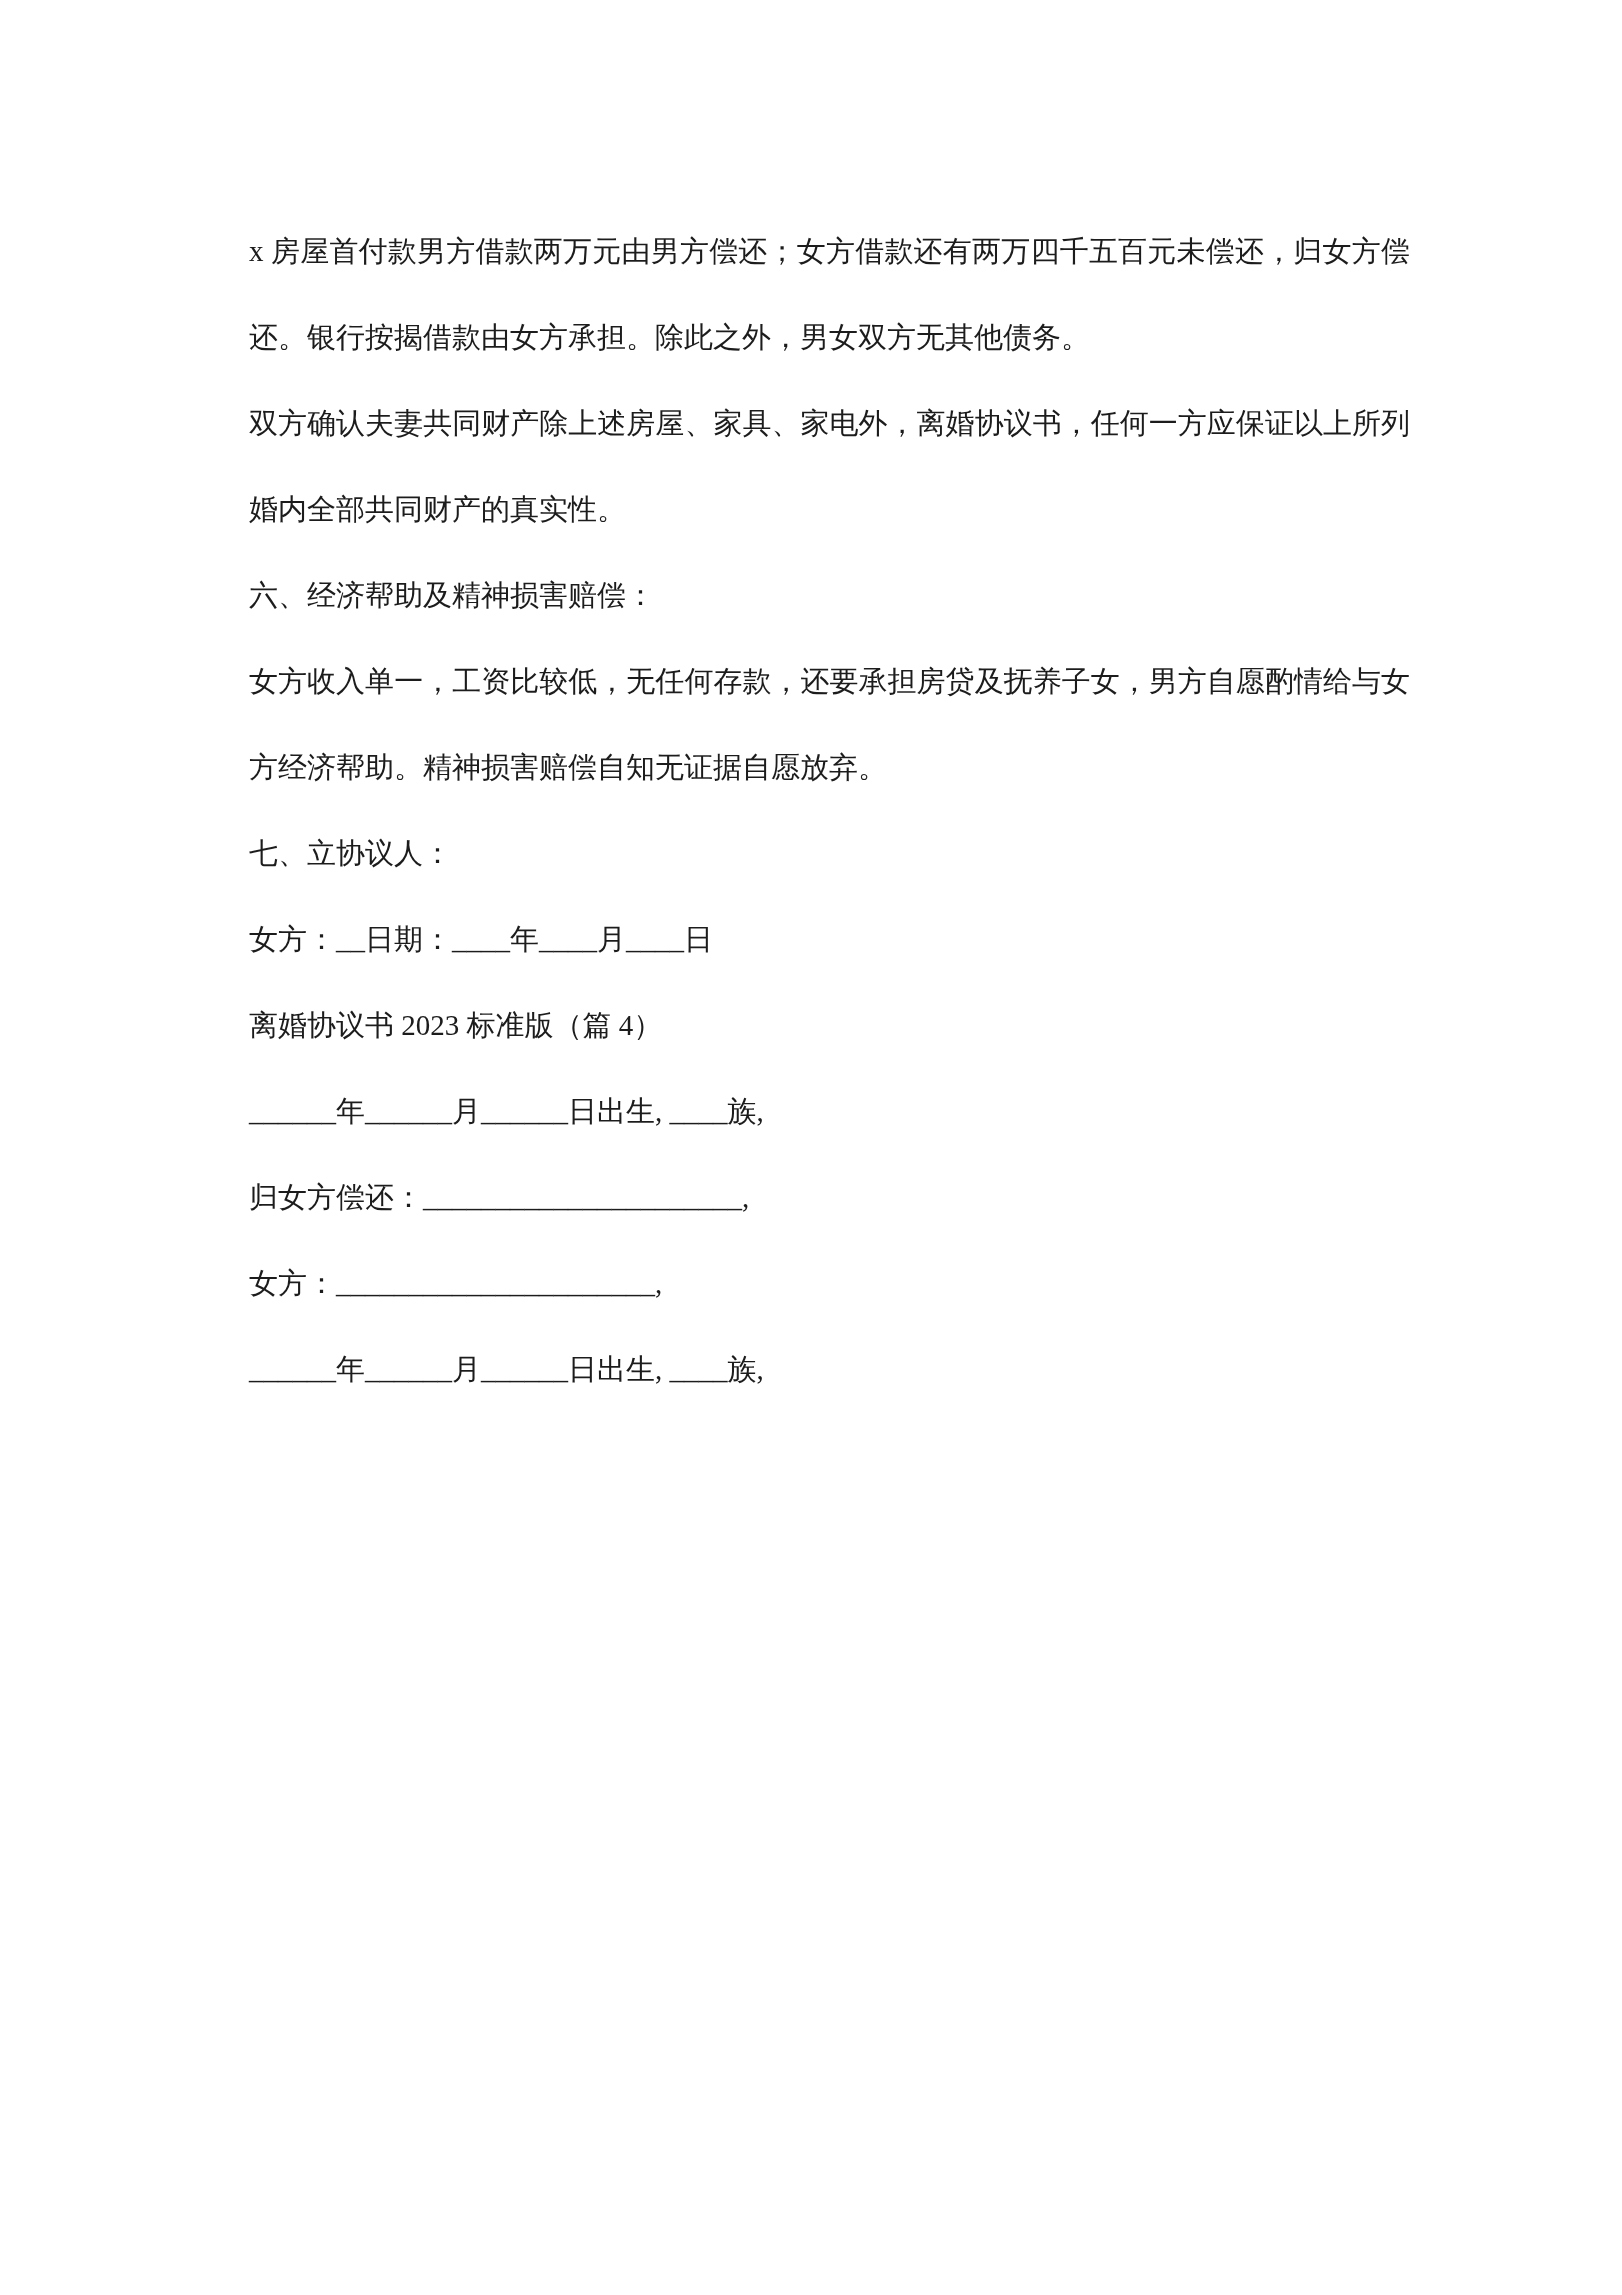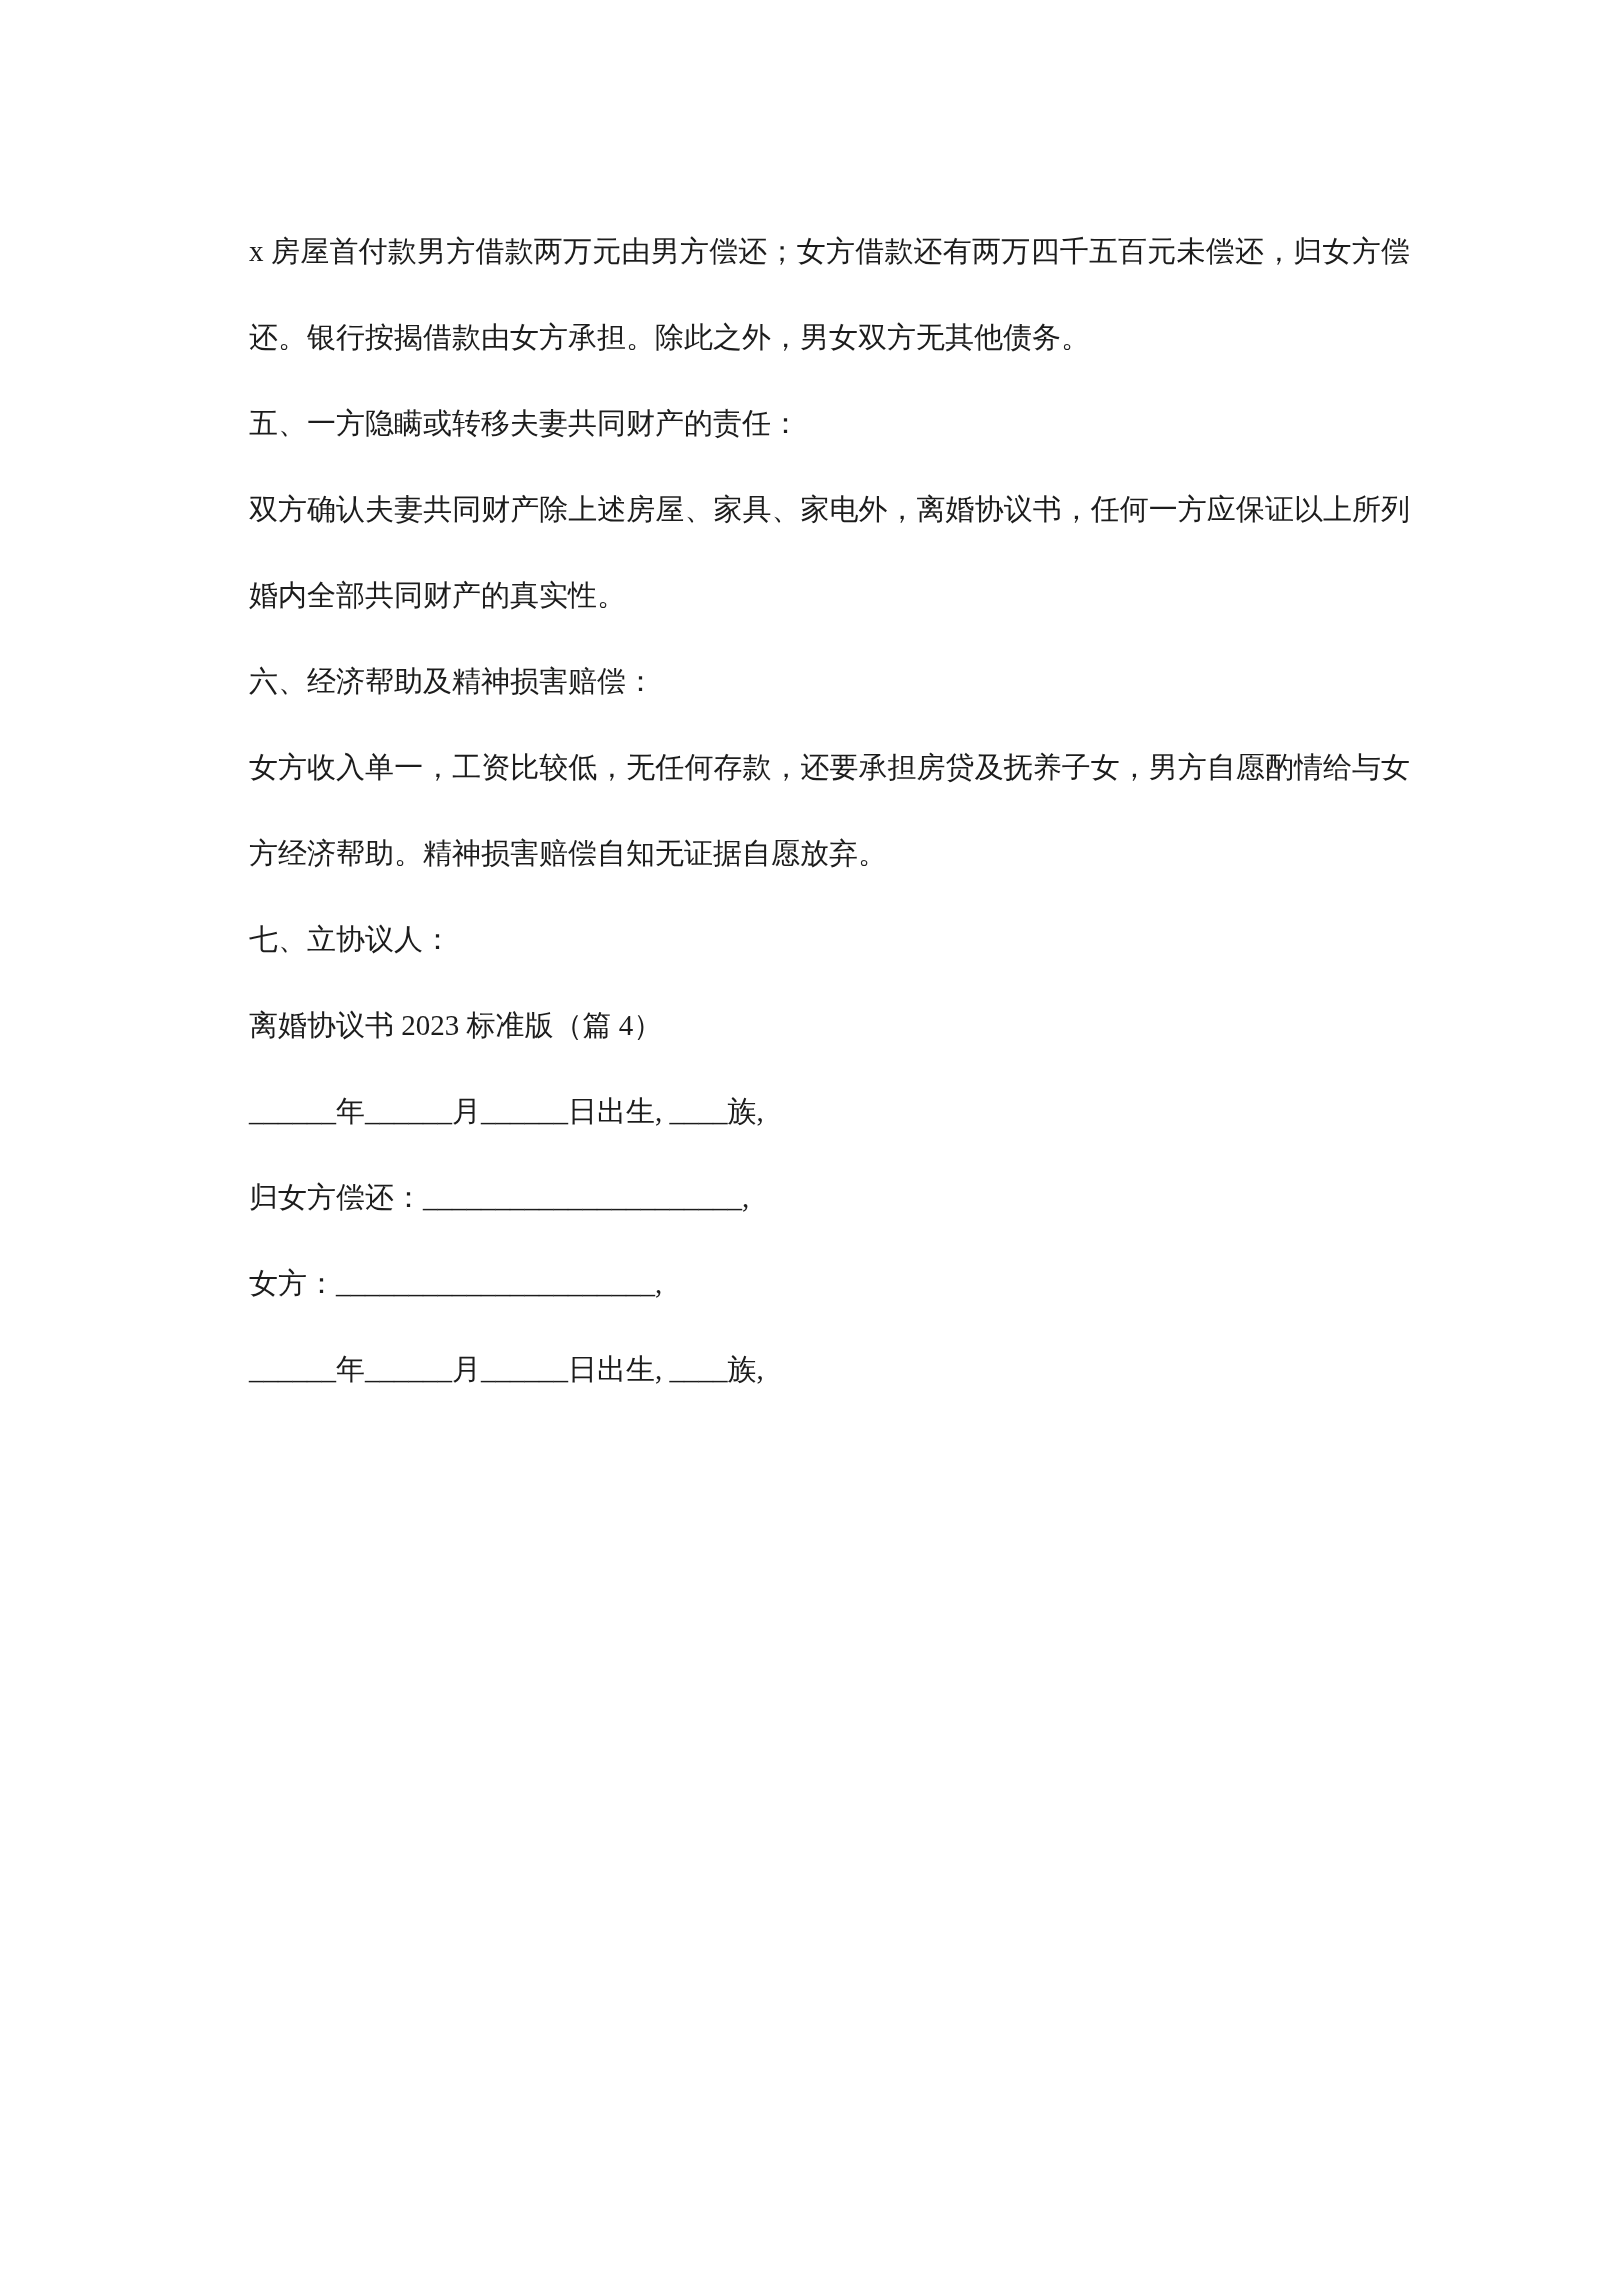--- a/index.html
+++ b/index.html
@@ -31,25 +31,25 @@
     margin: 0;
     padding: 0;
   }
 </style>
 </head>
 <body>
 
 <div class="page">
   <div class="content">
     <p class="para">x 房屋首付款男方借款两万元由男方偿还；女方借款还有两万四千五百元未偿还，归女方偿还。银行按揭借款由女方承担。除此之外，男女双方无其他债务。</p>
-    <p class="para">五、一方隐瞒或转移夫妻共同财产的责任：</p>
     <p class="para">双方确认夫妻共同财产除上述房屋、家具、家电外，离婚协议书，任何一方应保证以上所列婚内全部共同财产的真实性。</p>
     <p class="para">六、经济帮助及精神损害赔偿：</p>
     <p class="para">女方收入单一，工资比较低，无任何存款，还要承担房贷及抚养子女，男方自愿酌情给与女方经济帮助。精神损害赔偿自知无证据自愿放弃。</p>
     <p class="para">七、立协议人：</p>
+    <p class="para">女方：__日期：____年____月____日</p>
     <p class="para">离婚协议书 2023 标准版（篇 4）</p>
     <p class="para">______年______月______日出生, ____族,</p>
     <p class="para">归女方偿还：______________________,</p>
     <p class="para">女方：______________________,</p>
     <p class="para">______年______月______日出生, ____族,</p>
   </div>
 </div>
 
 
 </body></html>

